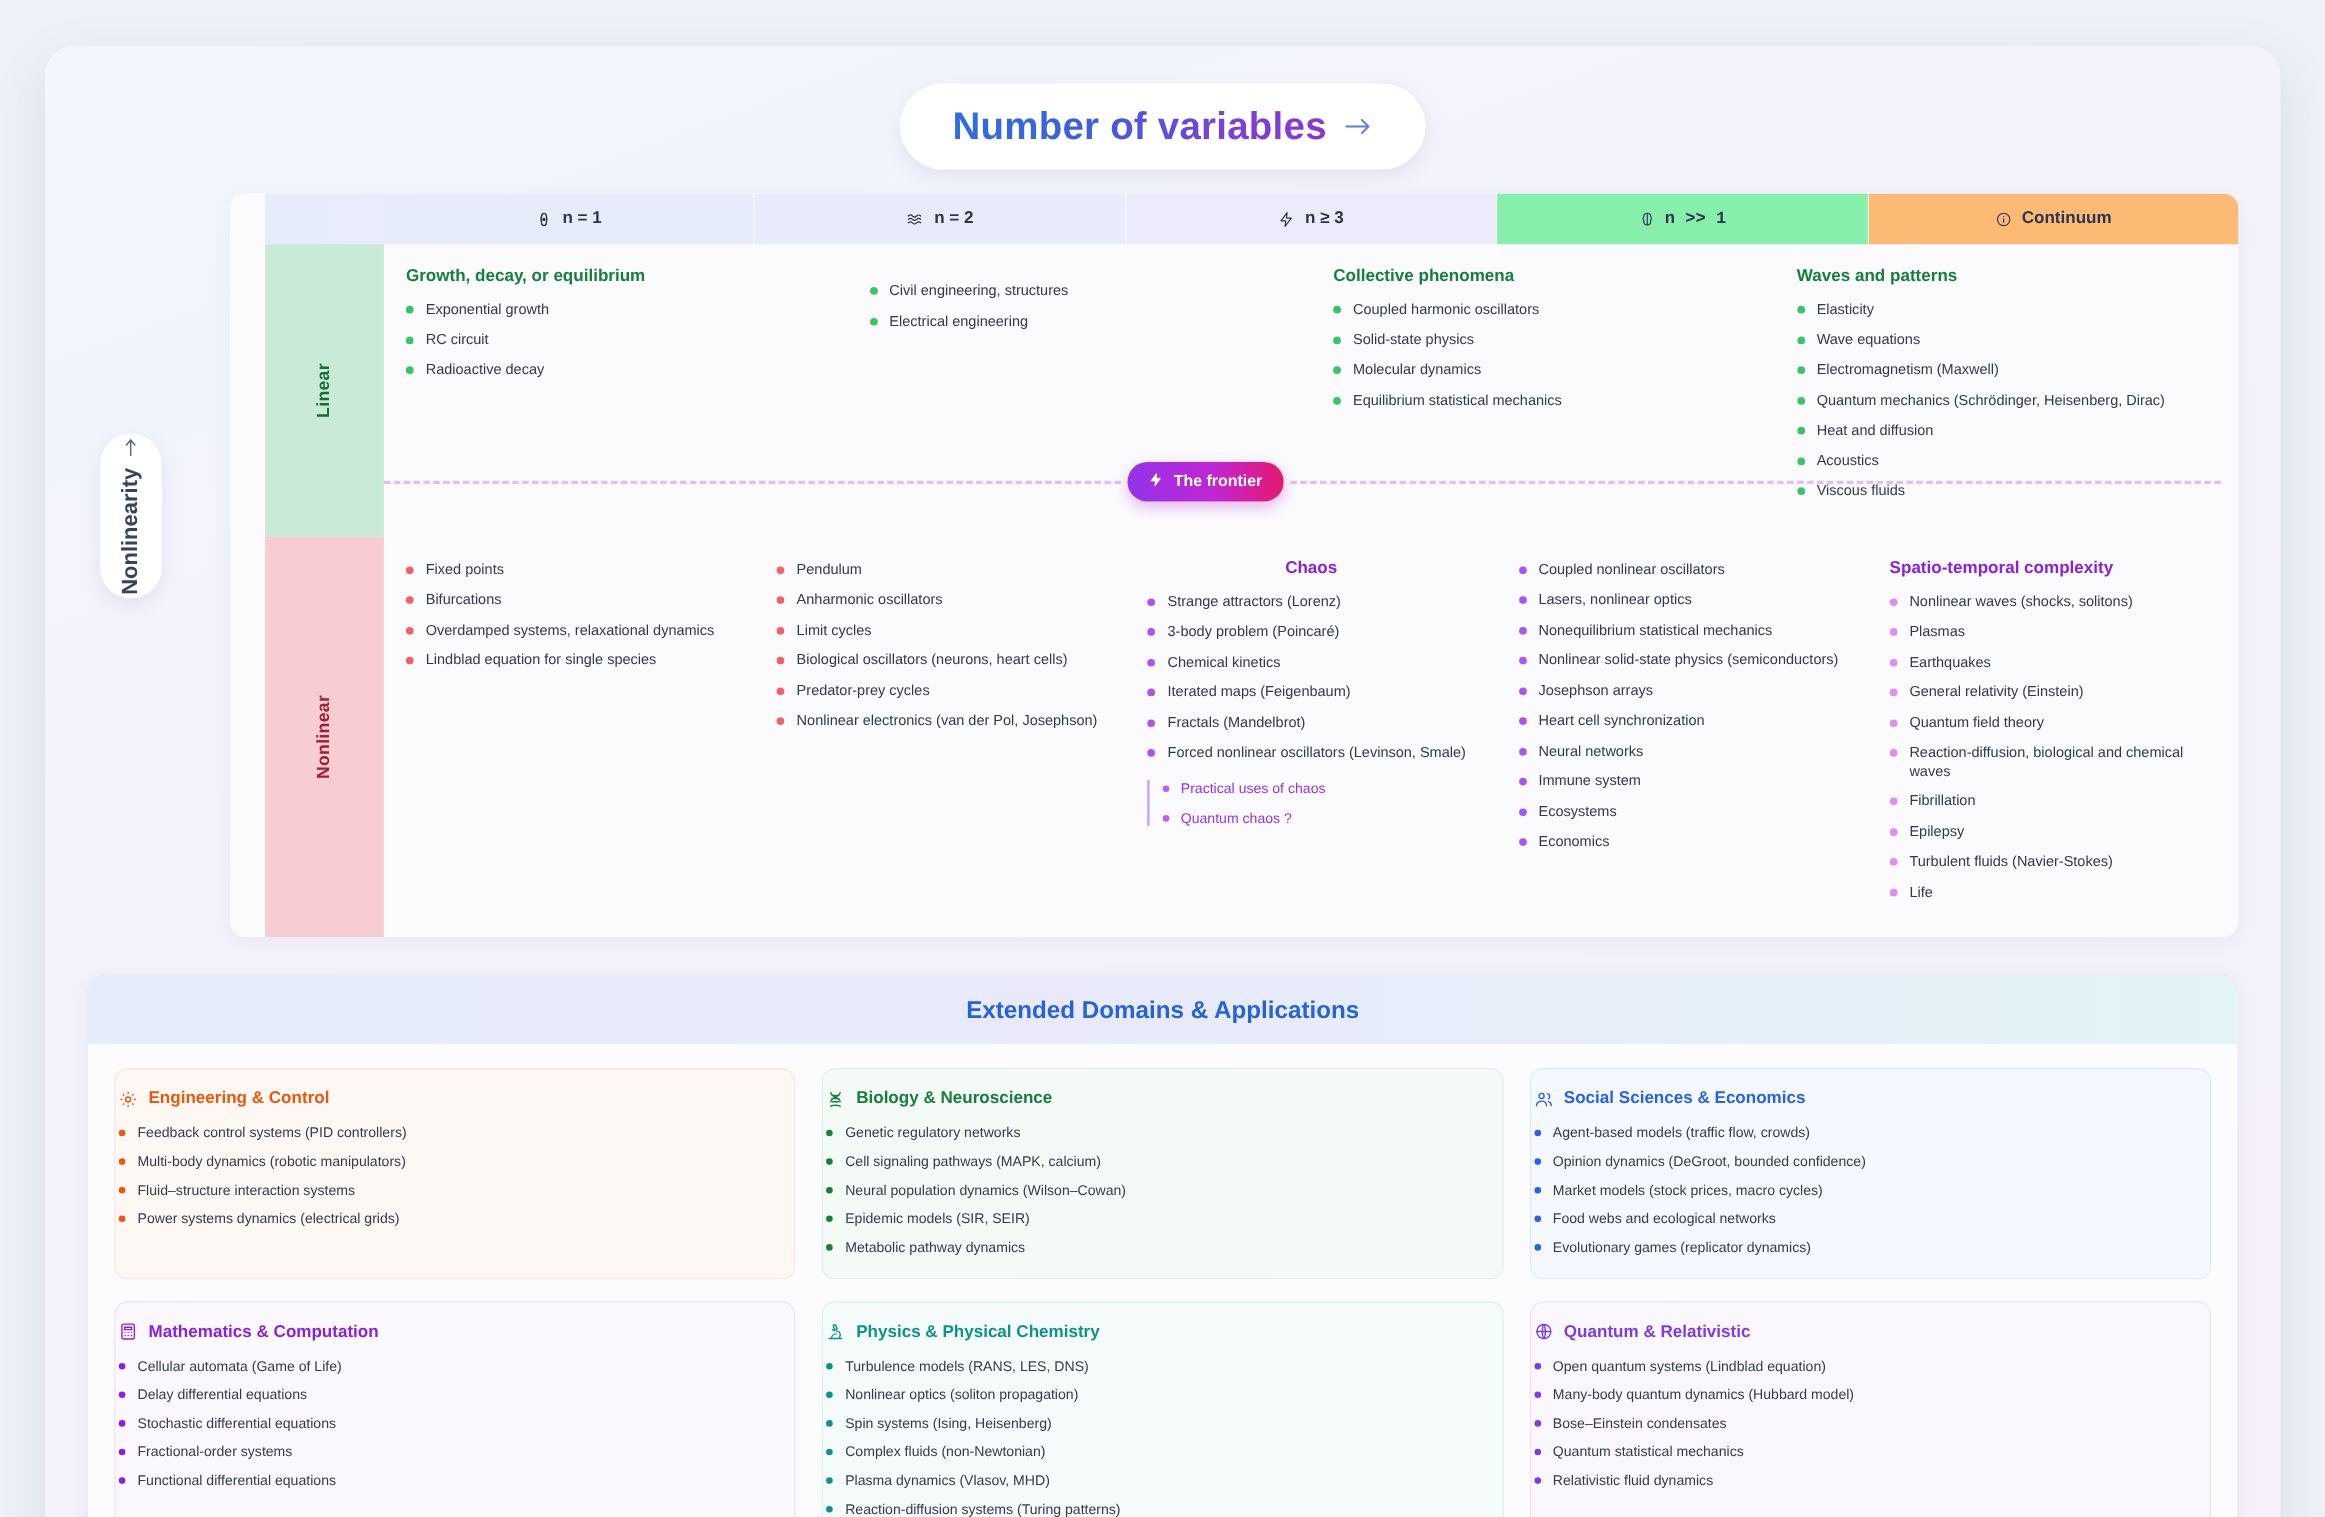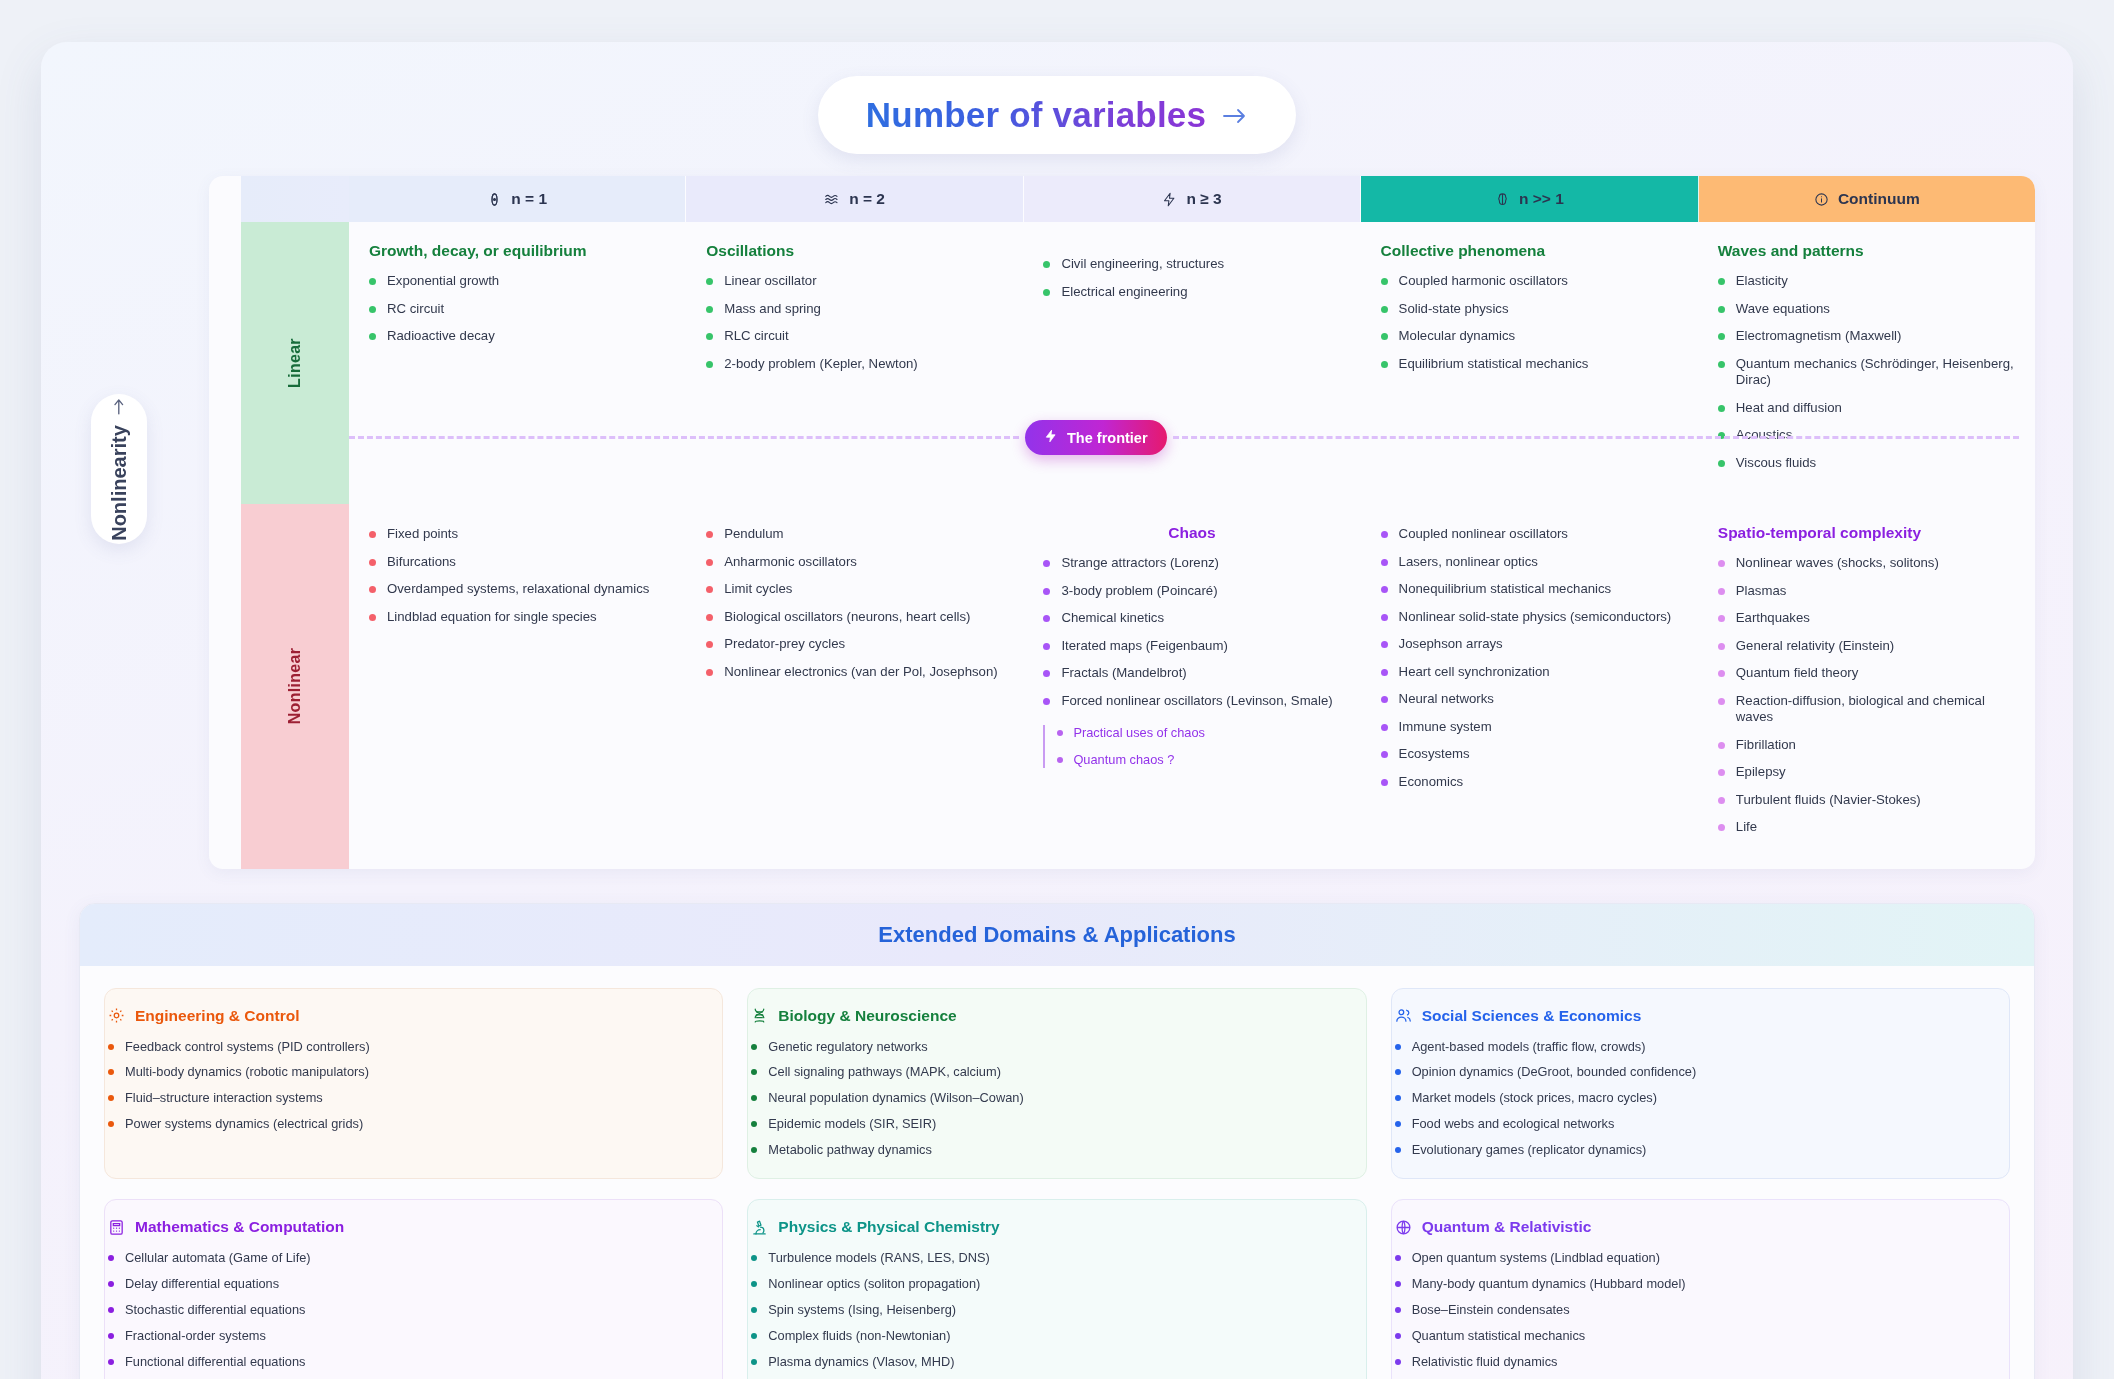--- a/index.html
+++ b/index.html
@@ -74,21 +74,21 @@
   }
   .hdr-cell {
     flex: 1 1 0; display: flex; align-items: center; justify-content: center;
     gap: 9px; font-size: 15.5px; font-weight: bold; color: #2c3550;
     border-right: 1px solid rgba(255,255,255,.85);
   }
   .hdr-cell:last-child { border-right: none; }
   .hdr-c0 { background: #e6ecfa; }
   .hdr-c1 { background: #e9eafb; }
   .hdr-c2 { background: #ecebfb; }
-  .hdr-c3 { background: #14b8a6; }
+  .hdr-c3 { background: #86efac; font-family: Liberation Mono, monospace; }
   .hdr-c4 { background: #fdba74; }
   .hdr-cell svg { display:block; }
 
   .body-rows { position: relative; }
 
   .mrow { display: flex; }
   .rowlabel {
     width: 108px; flex: none;
     display: flex; align-items: center; justify-content: center;
     position: relative;
@@ -296,29 +296,20 @@
 
             <div class="cell">
               <div class="cell-title green">Growth, decay, or equilibrium</div>
               <ul class="items g">
                 <li>Exponential growth</li>
                 <li>RC circuit</li>
                 <li>Radioactive decay</li>
               </ul>
             </div>
 
-            <div class="cell">
-              <div class="cell-title green">Oscillations</div>
-              <ul class="items g">
-                <li>Linear oscillator</li>
-                <li>Mass and spring</li>
-                <li>RLC circuit</li>
-                <li>2-body problem (Kepler, Newton)</li>
-              </ul>
-            </div>
 
             <div class="cell">
               <ul class="items g" style="margin-top:14px">
                 <li>Civil engineering, structures</li>
                 <li>Electrical engineering</li>
               </ul>
             </div>
 
             <div class="cell">
               <div class="cell-title green">Collective phenomena</div>

